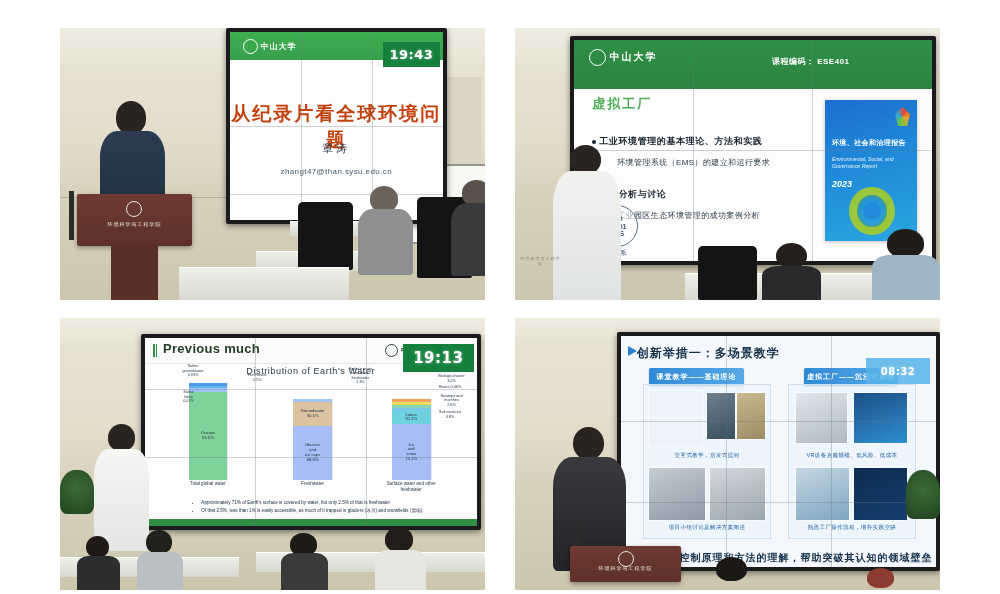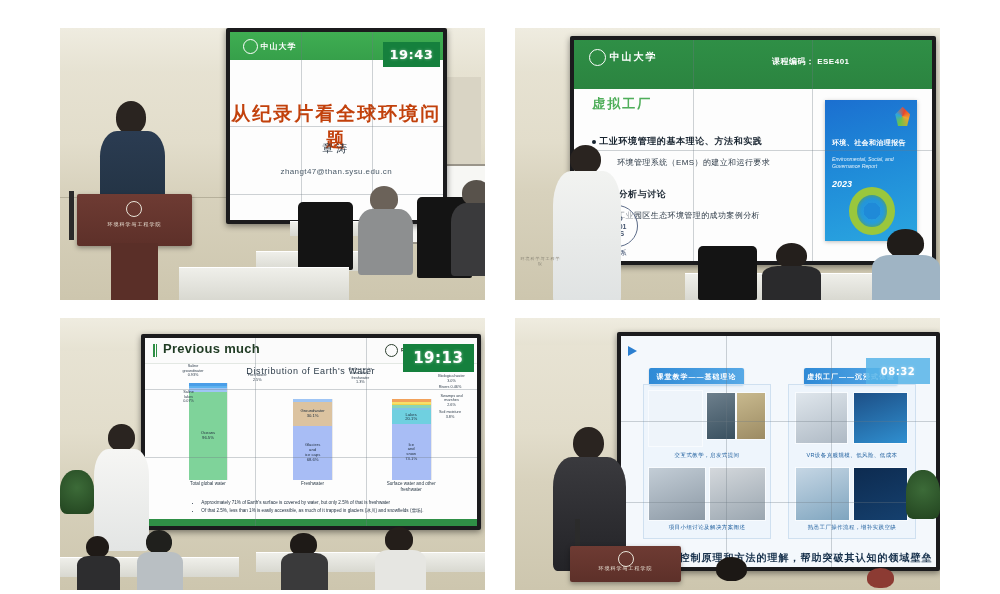--- a/index.html
+++ b/index.html
@@ -354,20 +354,21 @@
     </div>
   </div>
 
   <div class="panel" style="left:515px;top:318px;width:425px;height:272px;">
     <div class="room"></div>
     <div class="wall-upper" style="height:10%;"></div>
 
     <div class="tvframe" style="left:24%;top:5%;width:76%;height:88%;">
       <div class="screen" style="background:#f4f8fc;">
         <div class="p4-arrow"></div>
+        <div class="p4-title">创新举措一：多场景教学</div>
 
         <div class="p4-ribbon" style="left:9%;top:14%;width:30%;">
           <span>课堂教学——基础理论</span>
         </div>
         <div class="p4-ribbon" style="left:58%;top:14%;width:30%;">
           <span>虚拟工厂——沉浸式体验</span>
         </div>
 
         <div class="p4-col" style="left:7%;width:40%;">
           <div class="thumb" style="left:4%;top:4%;width:42%;height:36%;background:#eef4fa;"></div>

